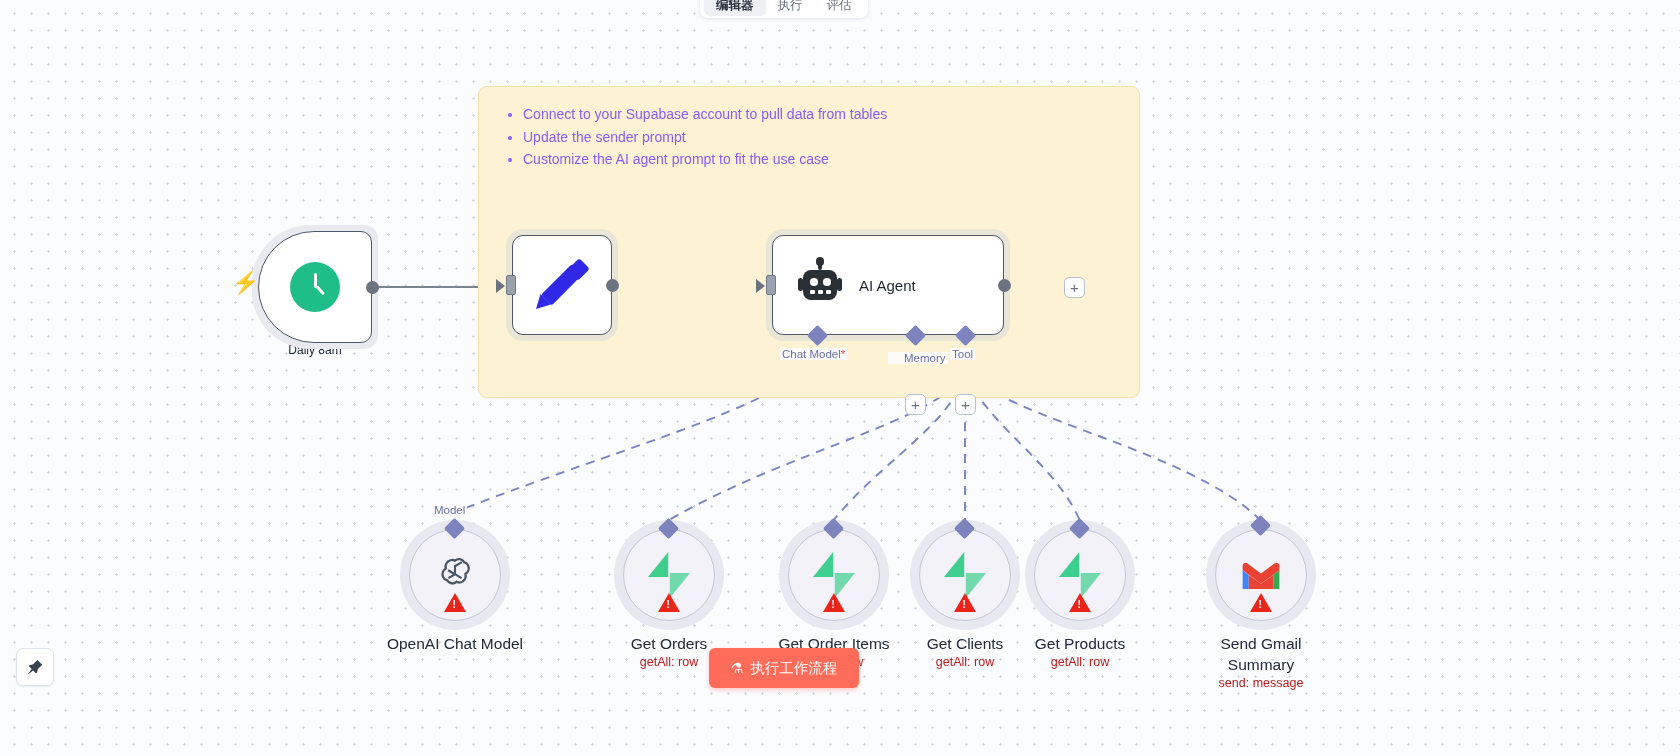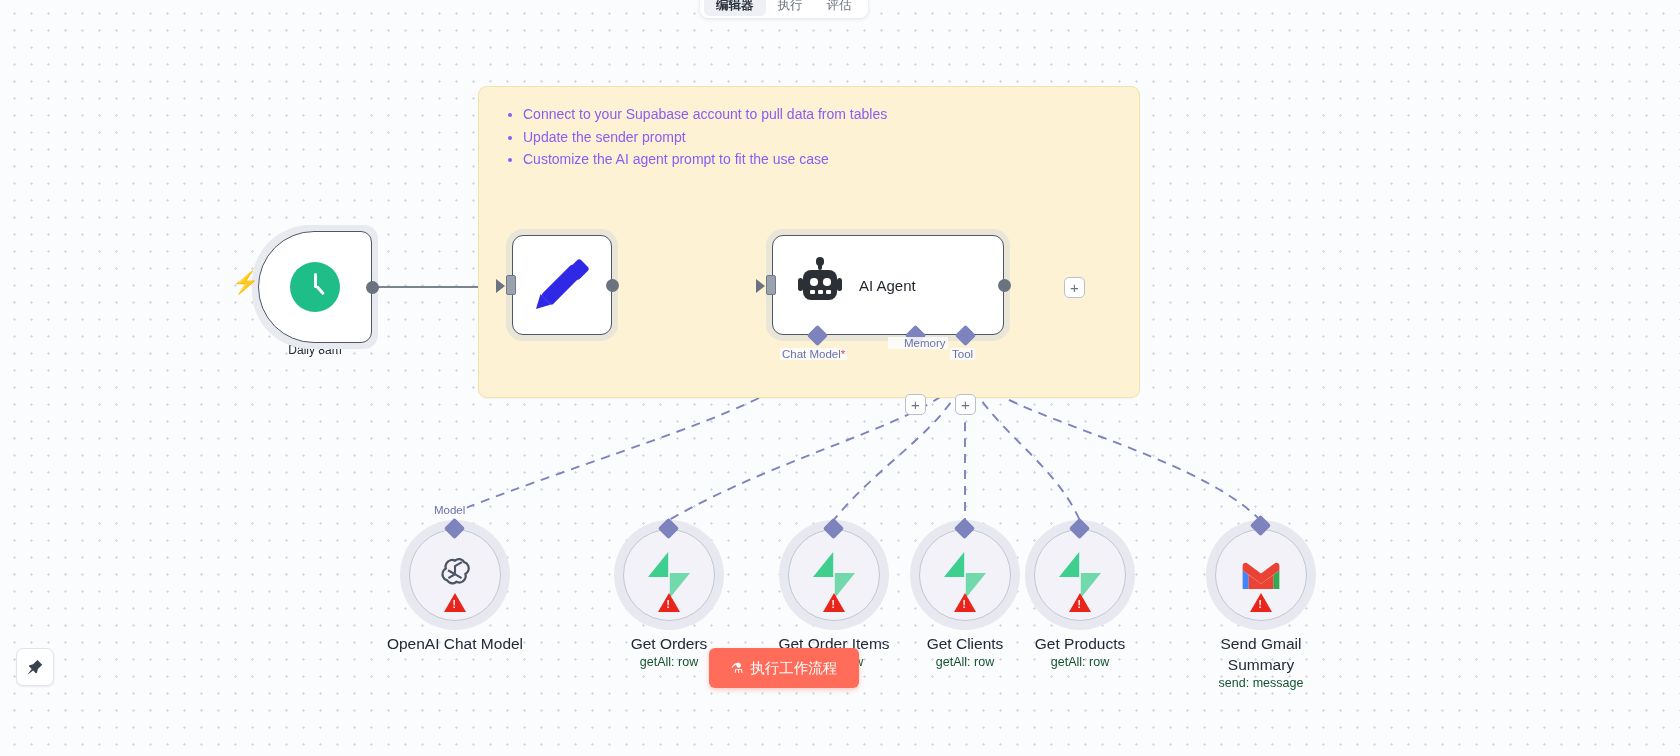--- a/index.html
+++ b/index.html
@@ -152,21 +152,21 @@
     content:"!"; position:absolute; left:-2.5px; top:7px; font-size:10px; font-weight:700;
     color:#fff; line-height:1;
   }
   .circ-title {
     position:absolute; top:104px; left:50%; transform:translateX(-50%);
     font-size:15.5px; color:#222a38; white-space:nowrap; text-align:center; line-height:21px;
   }
   .circ-title.wrap { white-space:normal; width:120px; }
   .circ-sub {
     position:absolute; left:50%; transform:translateX(-50%);
-    font-size:12.5px; color:#14532d; white-space:nowrap; text-align:left;
+    font-size:12.5px; color:#b91c1c; white-space:nowrap; text-align:left;
   }
 
   
   .node-title { position:absolute; left:50%; transform:translateX(-50%); font-size:12px; color:#222a38; white-space:nowrap; }
   .node-sub { position:absolute; left:50%; transform:translateX(-50%); font-size:13px; color:#7b8494; white-space:nowrap; }
 
   
   .sbolt { width:42px; height:46px; position:relative; }
   .sbolt .top { position:absolute; left:0; top:0; width:28px; height:25px; background:#3ecf8e; clip-path:polygon(72% 0, 0 100%, 72% 100%); }
   .sbolt .bot { position:absolute; left:14px; top:21px; width:28px; height:25px; background:#3ecf8e; opacity:.72; clip-path:polygon(28% 0, 100% 0, 28% 100%); }
@@ -275,21 +275,21 @@
     </div>
     <div class="agent-label">AI Agent</div>
   </div>
   <div class="port-in" style="left:-6px; top:40px;"></div>
   <div class="port-out" style="left:226px; top:44px;"></div>
 </div>
 
 <div class="diamond" style="left:810px; top:328px;"></div>
 <div class="sub-label" style="left:780px; top:348px;"><span>Chat Model</span><span class="req">*</span></div>
 <div class="diamond" style="left:908px; top:328px;"></div>
-<div class="sub-label" style="left:888px; top:337px;padding-left:16px;">Memory</div>
+<div class="sub-label" style="left:888px; top:352px;padding-left:16px;">Memory</div>
 <div class="diamond" style="left:958px; top:328px;"></div>
 <div class="sub-label" style="left:950px; top:348px;">Tool</div>
 
 <div class="plus-btn" style="left:905px; top:394px;">+</div>
 <div class="plus-btn" style="left:955px; top:394px;">+</div>
 <div class="plus-btn" style="left:1064px; top:277px; width:21px; height:21px;">+</div>
 
 <div class="sub-label" style="left:432px; top:504px;">Model</div>
 <div class="diamond" style="left:447px; top:521px;"></div>
 <div class="circ-node" style="left:409px; top:529px;">

